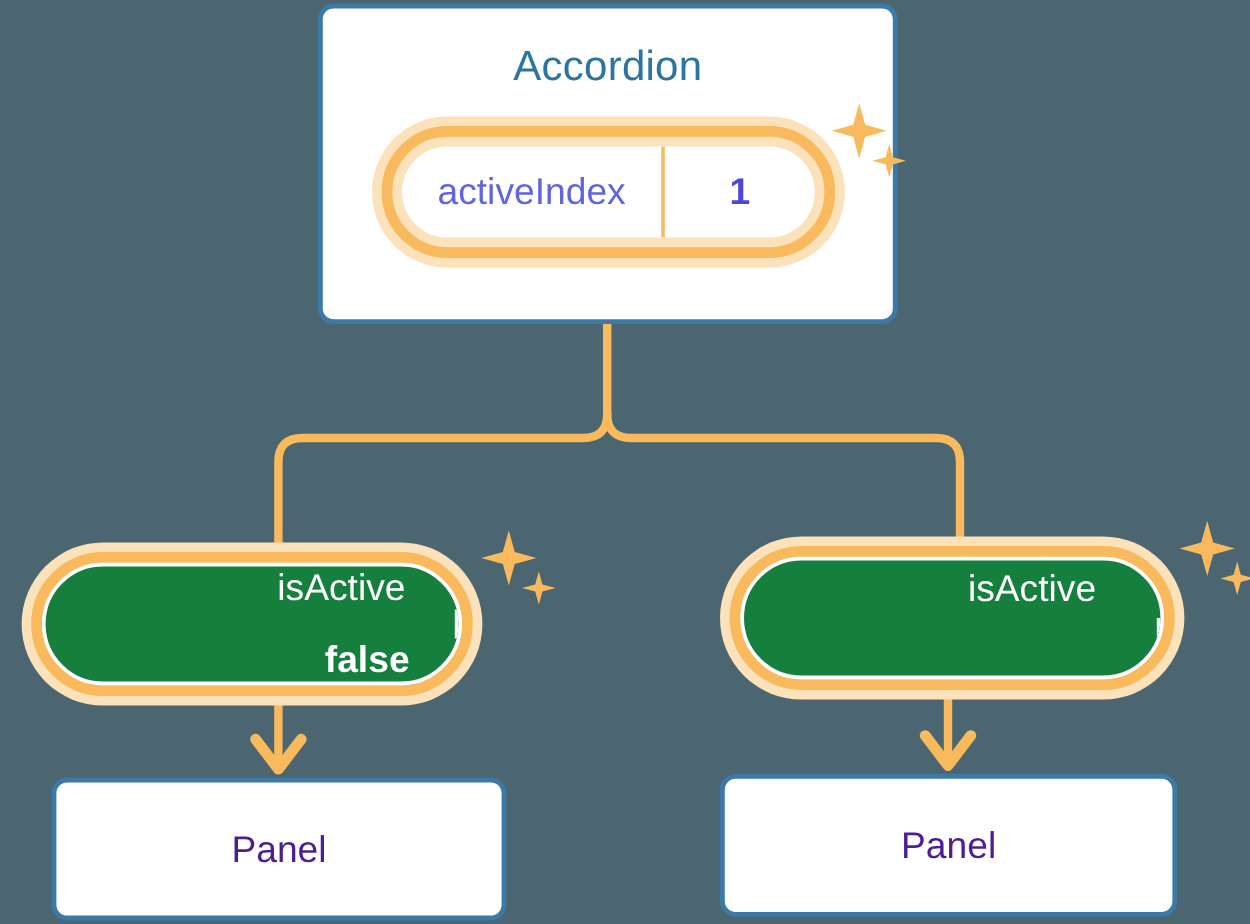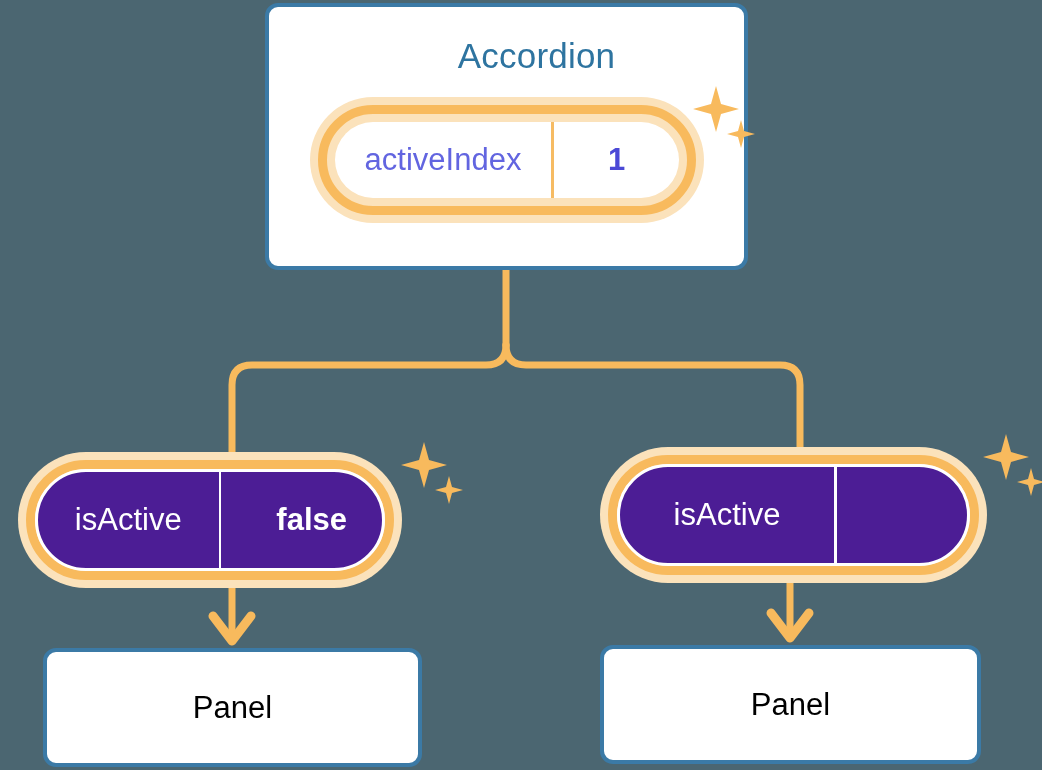--- a/index.html
+++ b/index.html
@@ -47,21 +47,20 @@
   #root-title {
     position: absolute;
     left: 0;
     top: 29px;
     width: 100%;
     text-align: center;
     color: #2e74a0;
     font-size: 35px;
     font-weight: 400;
     letter-spacing: .2px;
-    padding-left: 30px;
   }
   
   .pill-halo {
     position: absolute;
     border-radius: 999px;
     background: #fbe2bb;
   }
   
   .pill-ring {
     position: absolute;
@@ -108,22 +107,23 @@
   }
   #root-pill-body .val {
     width: 125px;
     color: #4b49d6;
     font-size: 31px;
     font-weight: 700;
   }
 
   
   .ppill-body {
-    background: #4c1d95;
+    background: #15803d;
     border: 3px solid #ffffff;
+    flex-direction: column;
   }
   .ppill-body .key {
     color: #ffffff;
     font-size: 31px;
     font-weight: 400;
   }
   .ppill-body .divider {
     width: 3px;
     background: #ffffff;
     height: 100%;
@@ -158,21 +158,21 @@
   #panel-right { left: 600px; top: 645px; width: 381px; height: 119px; }
   .panel-title {
     position: absolute;
     left: 0;
     top: 0;
     width: 100%;
     height: 100%;
     display: flex;
     align-items: center;
     justify-content: center;
-    color: #000000;
+    color: #4c1d95;
     font-size: 31px;
     font-weight: 400;
   }
 
   
   .sparkles { position: absolute; pointer-events: none; }
   #sparkle-root  { left: 690px; top: 84px;  }
   #sparkle-left  { left: 398px; top: 440px; }
   #sparkle-right { left: 980px; top: 432px; }
 </style>

